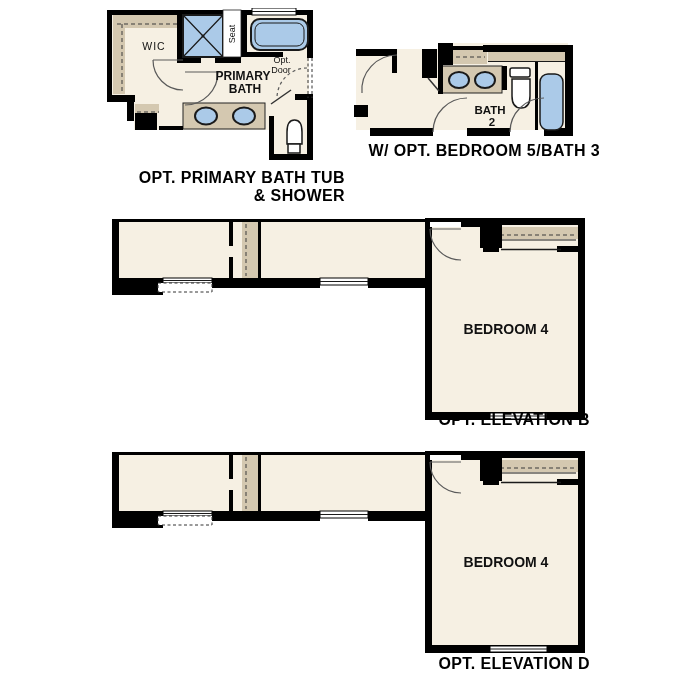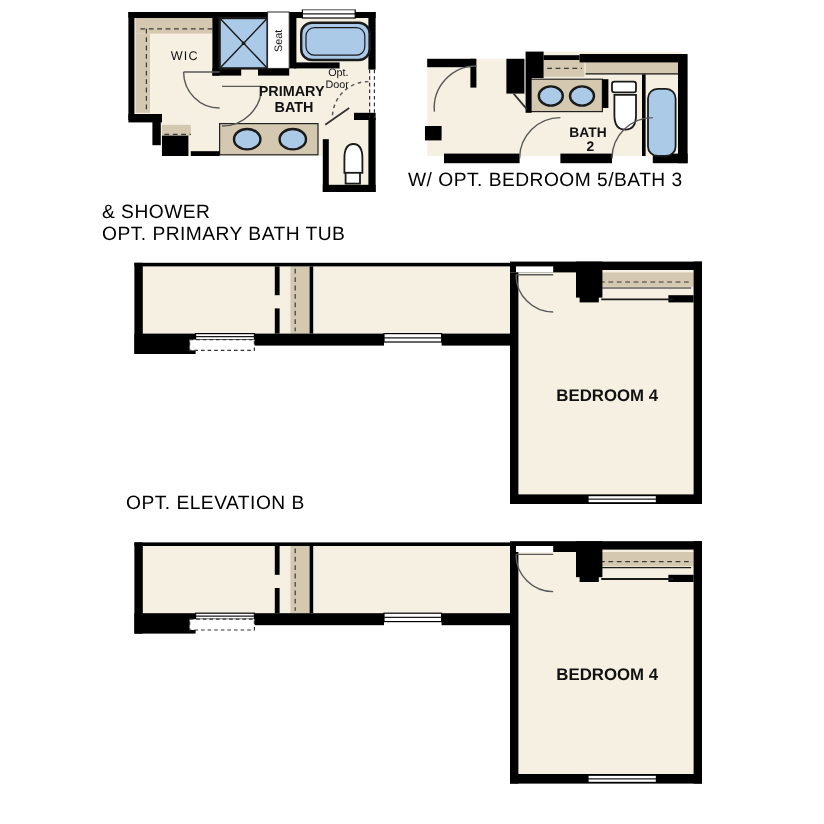--- a/index.html
+++ b/index.html
@@ -1,19 +1,19 @@
 <!DOCTYPE html>
 <html style="--background: #ffffff; --wall: #000000; --floor: #f6f0e3; --shelf: #d4c8b0; --fixture: #abcae8; --text: #000000;"><head>
 <meta charset="utf-8">
 <style>
   html,body{margin:0;padding:0;background:var(--background,#fff);}
   .canvas{position:relative;width:687px;height:687px;background:var(--background,#fff);overflow:hidden;
           font-family:"Liberation Sans",sans-serif;}
   .plan{position:absolute;}
-  .caption{position:absolute;text-align:left;font-weight:normal;color:var(--text,#000);
+  .caption{position:absolute;text-align:right;font-weight:bold;color:var(--text,#000);
            font-size:16px;line-height:18px;letter-spacing:.4px;white-space:nowrap;}
   
   .wall{fill:var(--wall,#000);}
   .floor{fill:var(--floor,#f6f0e3);}
   .shelf{fill:var(--shelf,#d4c8b0);}
   .fix{fill:var(--fixture,#abcae8);stroke:#1a1a1a;}
   .white{fill:#fff;}
   .dash{stroke:#3a3a3a;stroke-width:1;stroke-dasharray:4 3;fill:none;}
   .arc{stroke:#5a5a5a;stroke-width:1.2;fill:none;}
   .thin{stroke:#1a1a1a;fill:none;}
@@ -92,22 +92,22 @@
     </g>
     <text class="lbl" x="49" y="42" font-size="10.5" letter-spacing="1" text-anchor="middle">WIC</text>
     <text class="lbl" font-size="9" text-anchor="middle" transform="rotate(-90 127 26)" x="127" y="29">Seat</text>
     <text class="lbl b" x="138" y="72" font-size="12" text-anchor="middle">PRIMARY</text>
     <text class="lbl b" x="140" y="85" font-size="12" text-anchor="middle">BATH</text>
     <text class="lbl" x="177" y="55" font-size="9" text-anchor="middle">Opt.</text>
     <text class="lbl" x="176" y="65" font-size="9" text-anchor="middle">Door</text>
   </svg>
 
   <div class="caption" style="left:85px;top:169px;width:260px">
+    <div>OPT. PRIMARY BATH TUB</div>
     <div>&amp; SHOWER</div>
-    <div>OPT. PRIMARY BATH TUB</div>
   </div>
 
   <svg class="plan" style="left:354px;top:38px" width="222" height="104" viewBox="0 0 222 104">
     <g>
       <rect class="floor" x="2" y="11" width="212" height="81"></rect>
       <rect class="floor" x="84" y="5" width="130" height="87"></rect>
     </g>
     <g>
       <rect class="shelf" x="99" y="12" width="34" height="14"></rect>
       <rect class="shelf" x="134" y="13" width="80" height="11"></rect>
@@ -255,14 +255,15 @@
     <g>
       <rect class="white" x="385" y="200" width="57" height="6" stroke="#000" stroke-width="1"></rect>
       <path class="thin" d="M385 203 H442" stroke-width="1"></path>
     </g>
     <g>
       <path class="arc" d="M356 16 H325 M325 16 A31 31 0 0 0 356 47"></path>
     </g>
     <text class="lbl b" x="401" y="121" font-size="14" text-anchor="middle">BEDROOM 4</text>
   </svg>
 
+  <div class="caption" style="left:105px;top:655px;width:485px">OPT. ELEVATION D</div>
 
 </div>
 
 </body></html>

